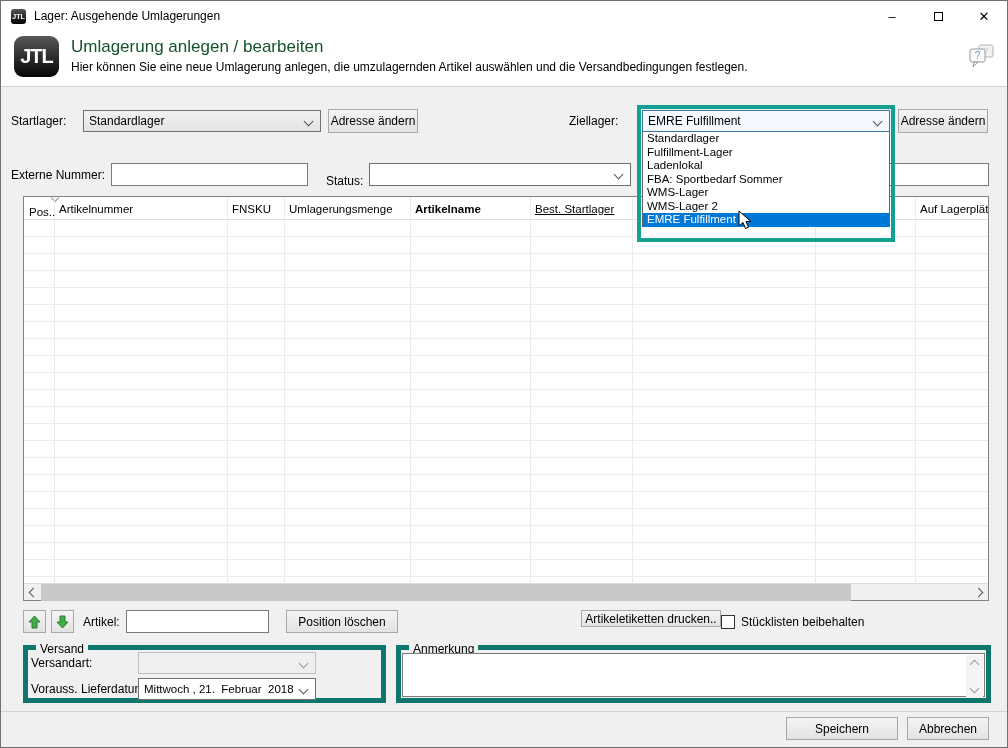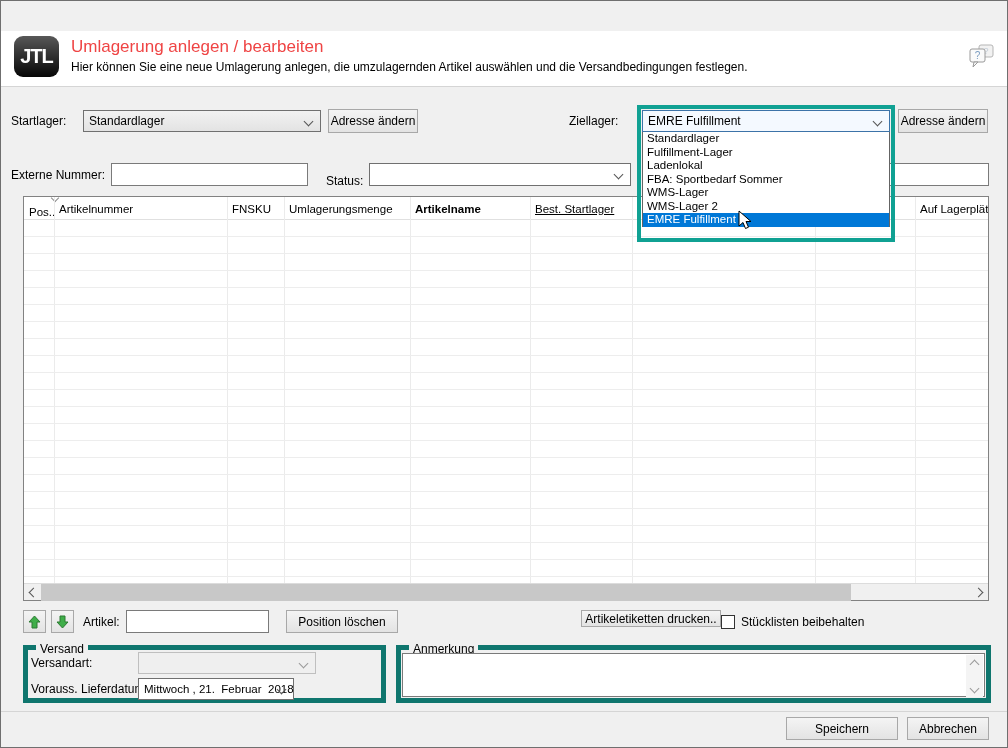--- a/index.html
+++ b/index.html
@@ -10,21 +10,21 @@
   .titlebar { position:absolute; left:0; top:0; width:100%; height:30px; background:#ffffff; display:flex; align-items:center; }
   .titlebar-icon { width:15px; height:15px; margin-left:10px; background:linear-gradient(#555,#000); border-radius:3px; color:#fff; font-size:7px; font-weight:bold; display:flex; align-items:center; justify-content:center; }
   .titlebar-text { margin-left:8px; font-size:12px; color:#000; }
   .win-btns { position:absolute; right:0; top:0; height:30px; display:flex; }
   .win-btn { width:46px; height:30px; display:flex; align-items:center; justify-content:center; font-size:13px; color:#000; cursor:default; }
   .max-glyph { width:9px; height:9px; border:1px solid #000; display:inline-block; }
 
   
   .header { position:absolute; left:0; top:30px; width:100%; height:56px; background:#ffffff; border-bottom:1px solid #d5d5d5; }
   .logo { position:absolute; left:13px; top:5px; width:45px; height:41px; border-radius:9px; background:linear-gradient(#585858,#060606); color:#fff; font-weight:bold; font-size:20px; display:flex; align-items:center; justify-content:center; letter-spacing:-1px; }
-  .page-title { position:absolute; left:70px; top:6px; font-size:17px; color:#ef4444; }
+  .page-title { position:absolute; left:70px; top:6px; font-size:17px; color:#14532d; }
   .page-subtitle { position:absolute; left:70px; top:29px; font-size:12px; color:#000000; }
   .help-icon { position:absolute; right:12px; top:12px; }
 
   
   .lbl { position:absolute; font-size:12px; color:#000; line-height:22px; white-space:nowrap; }
   .btn { position:absolute; background:linear-gradient(#f4f4f4,#e3e3e3); border:1px solid #a8a8a8; font-size:12px; color:#000; display:flex; align-items:center; justify-content:center; white-space:nowrap; }
   .combo { position:absolute; height:22px; background:linear-gradient(#f2f2f2,#e3e3e3); border:1px solid #707070; font-size:12px; display:flex; align-items:center; padding-left:5px; }
   .combo.white { background:#fff; }
   .combo.disabled { background:#efefef; border-color:#bfbfbf; }
   .input { position:absolute; height:23px; background:#fff; border:1px solid #7a7a7a; font-size:12px; padding-left:4px; display:flex; align-items:center; }
@@ -64,20 +64,31 @@
   .anm-scroll { position:absolute; right:1px; top:1px; width:17px; height:42px; background:#f4f4f4; }
   .anm-scroll .chev { right:5px; }
 
   .footer-line { position:absolute; left:0; top:710px; width:100%; height:1px; background:#d5d5d5; }
 </style>
 </head>
 <body>
 
 <div class="window">
 
+  <div class="titlebar">
+    <div class="titlebar-icon">JTL</div>
+    <div class="titlebar-text">Lager: Ausgehende Umlagerungen</div>
+    <div class="win-btns">
+      <div class="win-btn">–</div>
+      <div class="win-btn">
+          <span class="max-glyph"></span>
+        </div>
+      <div class="win-btn">✕</div>
+    </div>
+  </div>
 
   <div class="header">
     <div class="logo">JTL</div>
     <div class="page-title">Umlagerung anlegen / bearbeiten</div>
     <div class="page-subtitle">Hier können Sie eine neue Umlagerung anlegen, die umzulagernden Artikel auswählen und die Versandbedingungen festlegen.</div>
     <div class="help-icon">
       <svg width="28" height="26" viewBox="0 0 28 26">
         <rect x="12" y="2" width="14" height="12" rx="2" fill="#f2f2f2" stroke="#b5b5b5"></rect>
         <text x="19" y="11" font-size="9" fill="#c3cdd8" text-anchor="middle">?</text>
         <rect x="3" y="6" width="15" height="13" rx="2" fill="#fafafa" stroke="#9a9a9a"></rect>
@@ -190,21 +201,21 @@
 
   <div class="groupbox" style="left:22px; top:644px; width:363px; height:58px;">
     <div class="groupbox-label">Versand</div>
   </div>
   <div class="lbl" style="left:30px; top:651px;">Versandart:</div>
   <div class="combo disabled" style="left:137px; top:651px; width:178px;">
     <span></span>
     <span class="chev" style="border-color:#9a9a9a;"></span>
   </div>
   <div class="lbl" style="left:30px; top:677px;">Vorauss. Lieferdatum:</div>
-  <div class="combo white" style="left:137px; top:677px; width:156px; white-space:pre; font-size:11.5px;">
+  <div class="combo white" style="left:137px; top:677px; width:178px; white-space:pre; font-size:11.5px;">
     <span style="white-space:pre;">Mittwoch , 21.  Februar  2018</span>
     <span class="chev"></span>
   </div>
 
   <div class="groupbox" style="left:395px; top:644px; width:595px; height:58px;">
     <div class="groupbox-label">Anmerkung</div>
   </div>
   <div class="input" style="left:401px; top:652px; width:583px; height:44px; align-items:flex-start;">
     <span></span>
     <div class="anm-scroll">

